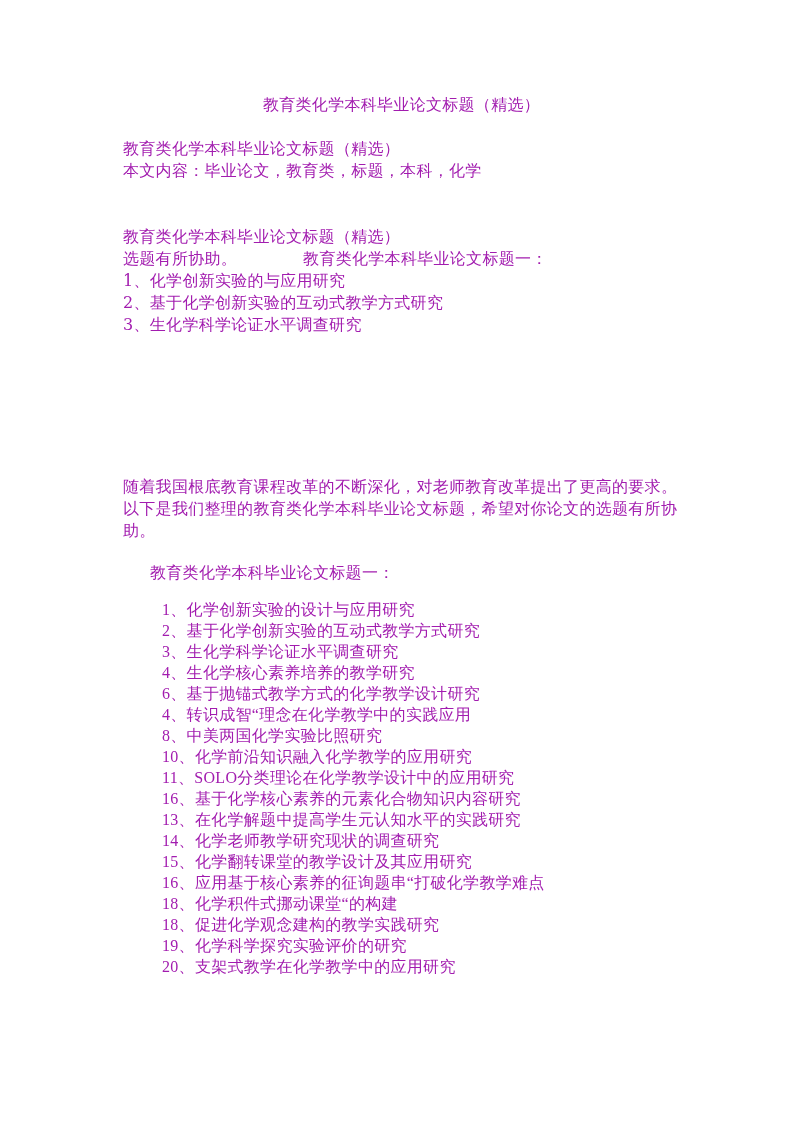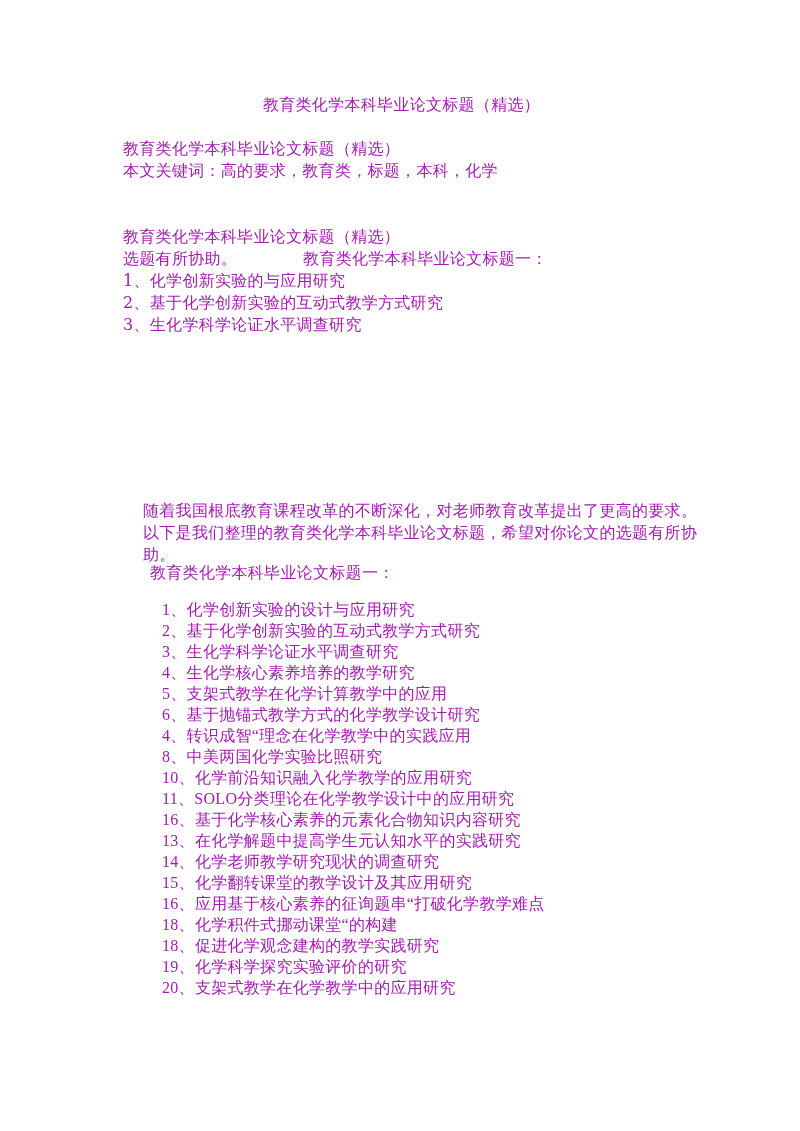--- a/index.html
+++ b/index.html
@@ -26,21 +26,21 @@
     width: 557px;
   }
   .line { white-space: nowrap; }
   .doc-title {
     top: 94px;
     text-align: center;
   }
   .meta-block   { top: 138px; }
   .summary-block{ top: 226px; }
   .content-header-block { top: 412px; }
-  .content-intro-block  { top: 500px; margin-left: 20px; }
+  .content-intro-block  { top: 476px; }
   .section-heading-block{ top: 562px; left: 150px; }
   .titles-block {
     top: 599px;
     left: 162px;
     width: 540px;
     line-height: 21px;
     font-family: Liberation Serif, serif;
   }
   .inline-gap {
     display: inline-block;
@@ -50,21 +50,21 @@
 </style>
 </head>
 <body>
 
 <div class="page">
 
   <div class="block doc-title">教育类化学本科毕业论文标题（精选）</div>
 
   <div class="block meta-block">
       <div class="line">教育类化学本科毕业论文标题（精选）</div>
-      <div class="line">本文关键词：高的要求，教育类，标题，本科，化学</div>
+      <div class="line">本文内容：毕业论文，教育类，标题，本科，化学</div>
     </div>
 
   <div class="block summary-block">
     <div class="line">教育类化学本科毕业论文标题（精选）</div>
     <div class="line"><span>选题有所协助。</span><span class="inline-gap"></span><span>教育类化学本科毕业论文标题一：</span></div>
     <div>
         <div class="line">1、化学创新实验的与应用研究</div>
         <div class="line">2、基于化学创新实验的互动式教学方式研究</div>
         <div class="line">3、生化学科学论证水平调查研究</div>
       </div>
@@ -77,21 +77,20 @@
       <div class="line">助。</div>
     </div>
 
   <div class="block section-heading-block">教育类化学本科毕业论文标题一：</div>
 
   <div class="block titles-block">
       <div class="line">1、化学创新实验的设计与应用研究</div>
       <div class="line">2、基于化学创新实验的互动式教学方式研究</div>
       <div class="line">3、生化学科学论证水平调查研究</div>
       <div class="line">4、生化学核心素养培养的教学研究</div>
-      <div class="line">5、支架式教学在化学计算教学中的应用</div>
       <div class="line">6、基于抛锚式教学方式的化学教学设计研究</div>
       <div class="line">4、转识成智“理念在化学教学中的实践应用</div>
       <div class="line">8、中美两国化学实验比照研究</div>
       <div class="line">10、化学前沿知识融入化学教学的应用研究</div>
       <div class="line">11、SOLO分类理论在化学教学设计中的应用研究</div>
       <div class="line">16、基于化学核心素养的元素化合物知识内容研究</div>
       <div class="line">13、在化学解题中提高学生元认知水平的实践研究</div>
       <div class="line">14、化学老师教学研究现状的调查研究</div>
       <div class="line">15、化学翻转课堂的教学设计及其应用研究</div>
       <div class="line">16、应用基于核心素养的征询题串“打破化学教学难点</div>

